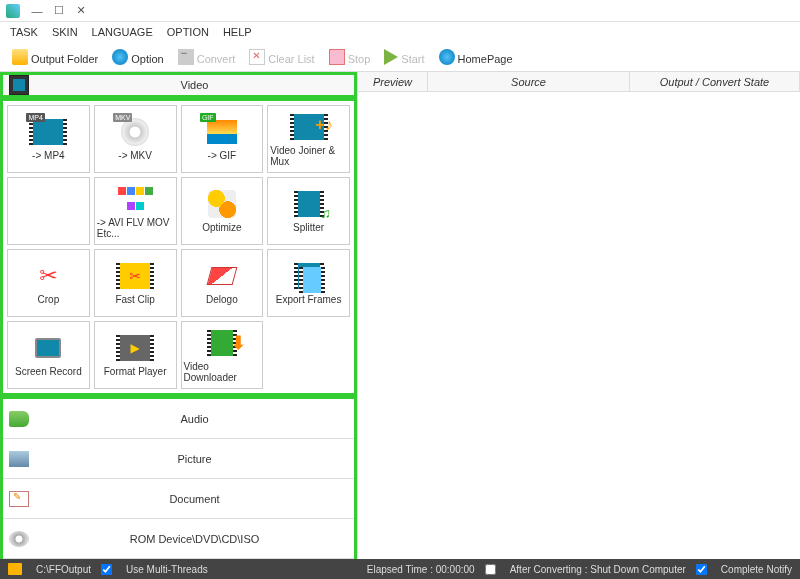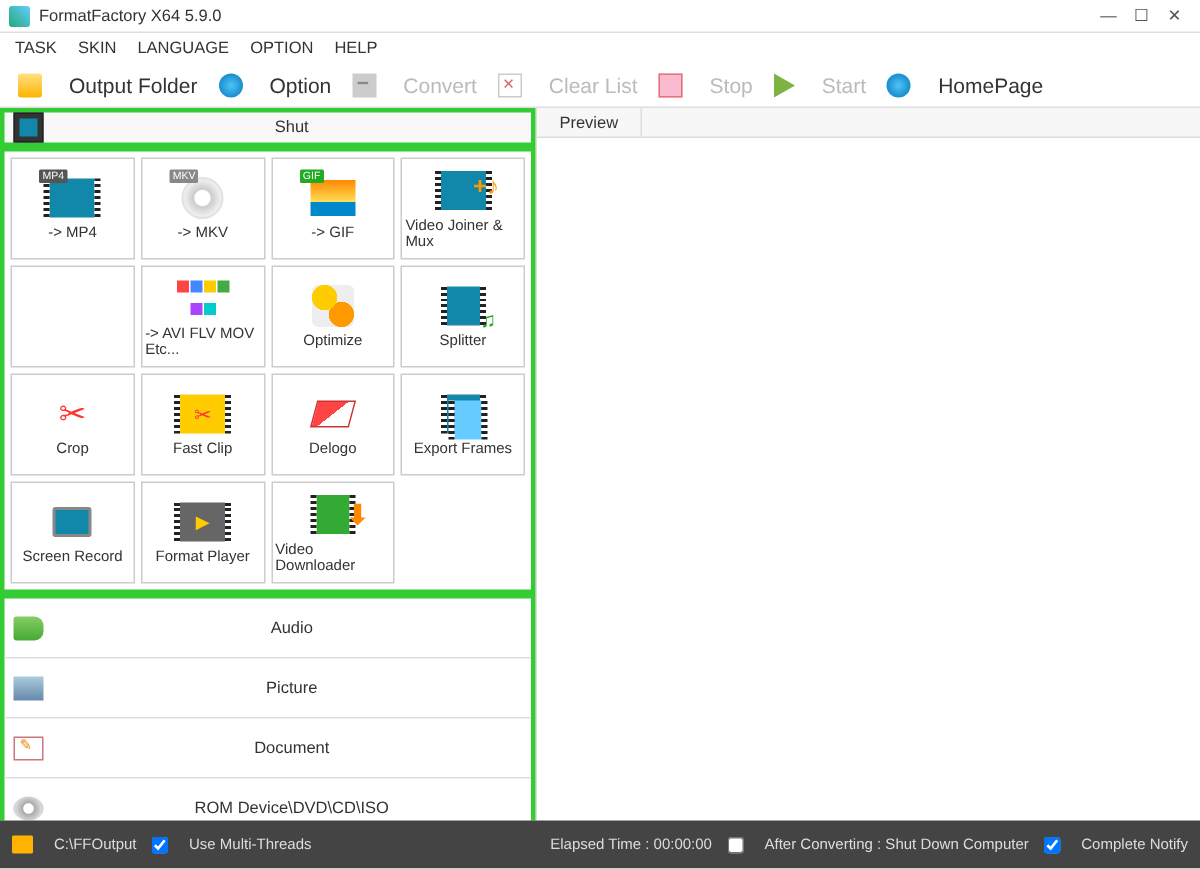--- a/index.html
+++ b/index.html
@@ -7,21 +7,21 @@
 
 .titlebar { height: 22px; display: flex; align-items: center; padding: 0 6px; border-bottom: 1px solid #e0e0e0; }
 .titlebar .app-icon { width: 14px; height: 14px; background: linear-gradient(45deg,#2a7,#6cf); border-radius: 2px; margin-right: 6px; }
 .titlebar .title { flex: 1; font-size: 11px; }
 .titlebar .win-btn { width: 22px; text-align: center; cursor: pointer; font-size: 11px; color: #555; }
 
 .menubar { height: 20px; display: flex; align-items: center; padding: 0 10px; gap: 14px; font-size: 11px; }
 .menubar span { cursor: pointer; }
 
 .toolbar { height: 30px; display: flex; align-items: center; padding: 0 8px; gap: 6px; border-bottom: 1px solid #ddd; }
-.tool { display: flex; align-items: center; gap: 18px; padding: 2px 4px; cursor: pointer; font-size: 14px; }
+.tool { display: flex; align-items: flex-end; gap: 3px; padding: 2px 4px; cursor: pointer; font-size: 11px; }
 .tool.disabled { color: #bbb; }
 .tool-icon { width: 16px; height: 16px; display: inline-block; }
 .ic-folder { background: linear-gradient(#ffe082,#ffb300); border-radius: 2px; }
 .ic-option { background: radial-gradient(circle,#4fc3f7,#0277bd); border-radius: 50%; }
 .ic-remove { background: #ccc; position: relative; }
 .ic-remove::after { content:"−"; color:#888; position:absolute; left:3px; top:-2px; font-weight:bold; }
 .ic-clear { background:#fff; border:1px solid #ccc; position:relative; }
 .ic-clear::after{content:"✕"; color:#d66; font-size:10px; position:absolute; left:2px; top:0;}
 .ic-stop { background:#f8bbd0; border:1px solid #e57373; }
 .ic-start { width:0;height:0;border-top:8px solid transparent;border-bottom:8px solid transparent;border-left:14px solid #7cb342;}
@@ -58,35 +58,34 @@
 .ri-audio{background:linear-gradient(#8c6,#4a3);border-radius:2px 6px 6px 2px;}
 .ri-pic{background:linear-gradient(#acd,#68a);}
 .ri-doc{background:#fff;border:1px solid #c77;position:relative;}
 .ri-doc::after{content:"✎";color:#e80;font-size:10px;position:absolute;left:3px;top:-1px;}
 .ri-rom{width:16px;height:16px;border-radius:50%;background:radial-gradient(circle,#fff 25%,#aaa 30%,#ddd 70%,#888);}
 .ri-util{width:16px;height:16px;border-radius:50%;background:radial-gradient(circle,#333,#666);}
 .cat-row .cat-label{flex:1;text-align:center;}
 
 .right-pane { flex:1; display:flex; flex-direction:column; }
 .list-header { height:20px; display:flex; border-bottom:1px solid #ddd; background:#f7f7f7; font-size:11px; }
-.list-header div { border-right:1px solid #ddd; display:flex; align-items:center; justify-content:center; }
+.list-header div { border-right:1px solid #ddd; display:flex; align-items:center; justify-content:center;font-style:italic; }
 .col-preview{width:70px;} .col-source{flex:1;} .col-output{width:170px;}
 
-.statusbar { height:20px; background:#444; color:#ddd; display:flex; align-items:center; padding:16px 8px; font-size:10px; gap:10px; }
+.statusbar { height:20px; background:#444; color:#ddd; display:flex; align-items:center; padding:4px 8px; font-size:10px; gap:10px; }
 .statusbar .sp { flex:1; }
 .statusbar label { display:flex; align-items:center; gap:14px; }
 .statusbar input[type=checkbox]{width:11px;height:11px;}
 .sb-icon{width:14px;height:12px;background:#ffb300;border-radius:1px;display:inline-block;margin-right:4px;}
 </style>
 </head>
 <body>
 
 <div class="titlebar">
   <span class="app-icon"></span>
-  <span class="title">FormatFactory X64 5.9.0</span>
   <span class="win-btn">—</span>
   <span class="win-btn">☐</span>
   <span class="win-btn">✕</span>
 </div>
 
 <div class="menubar">
   <span>TASK</span>
   <span>SKIN</span>
   <span>LANGUAGE</span>
   <span>OPTION</span>
@@ -121,21 +120,21 @@
   <div class="tool">
     <span class="tool-icon ic-home"></span>
     <span>HomePage</span>
   </div>
 </div>
 
 <div class="main">
   <div class="left-pane">
     <div class="cat-header">
       <span class="cat-icon"></span>
-      <span class="cat-title">Shut</span>
+      <span class="cat-title">Video</span>
     </div>
 
     <div class="grid-wrap">
       <div class="grid">
         <div class="cell">
           <div class="thumb">
               <div class="film" style="background:#18a"></div>
               <span class="badge b-mp4">MP4</span>
             </div>
           <span>-&gt; MP4</span>
@@ -258,20 +257,22 @@
       <div class="cat-row">
         <span class="ri ri-util"></span>
         <span class="cat-label">Utilities</span>
       </div>
     </div>
   </div>
 
   <div class="right-pane">
     <div class="list-header">
       <div class="col-preview">Preview</div>
+      <div class="col-source">Source</div>
+      <div class="col-output">Output / Convert State</div>
     </div>
     <div style="flex:1"></div>
   </div>
 </div>
 
 <div class="statusbar">
   <span class="sb-icon"></span>
   <span>C:\FFOutput</span>
   <label>
     <input type="checkbox" checked="" style="">

